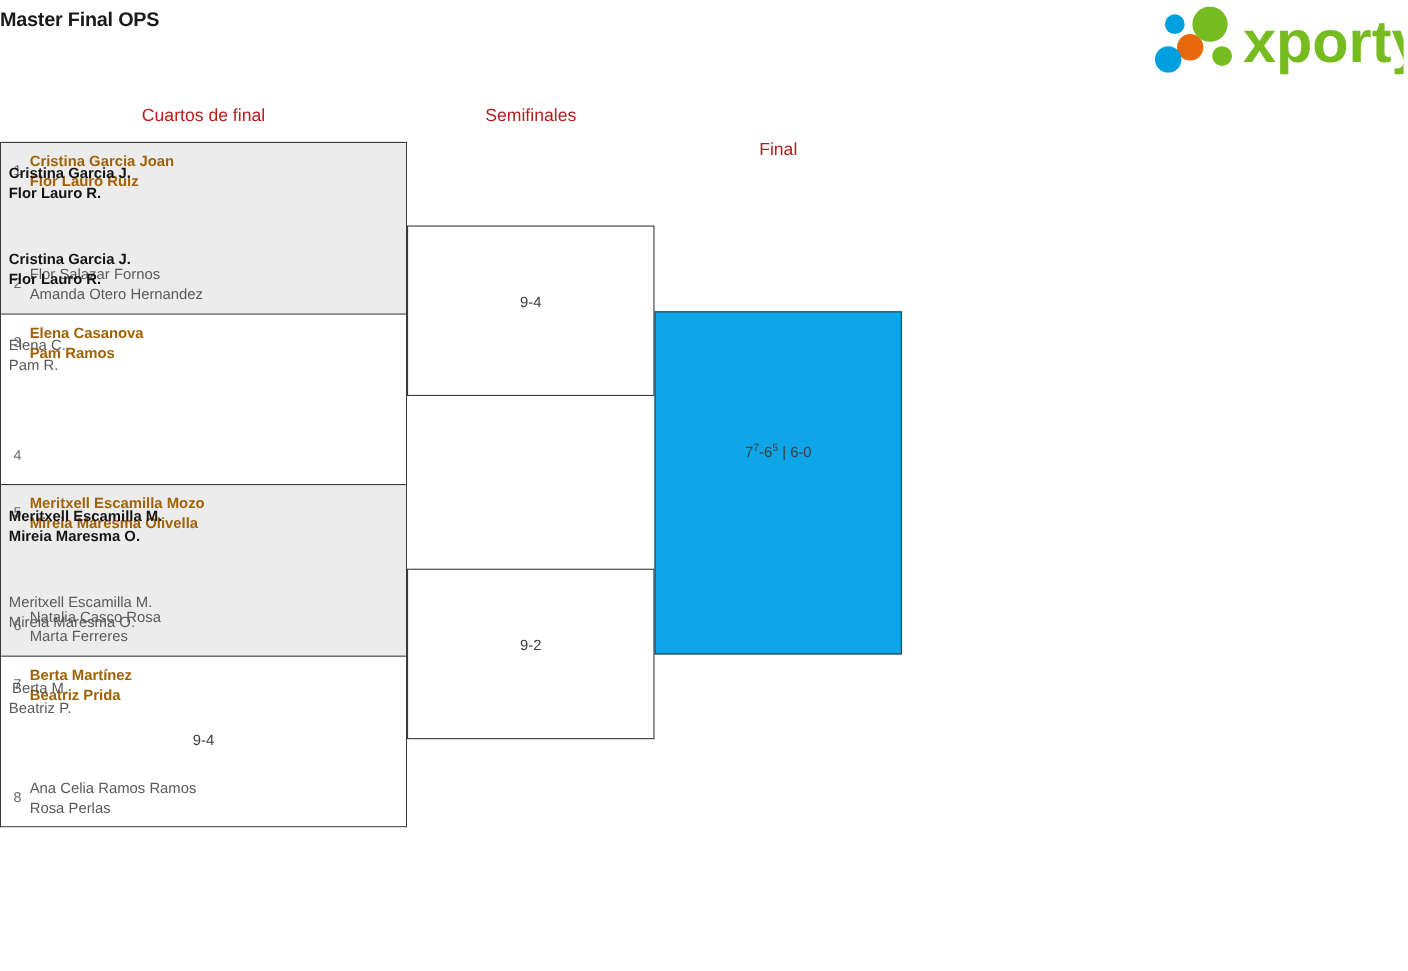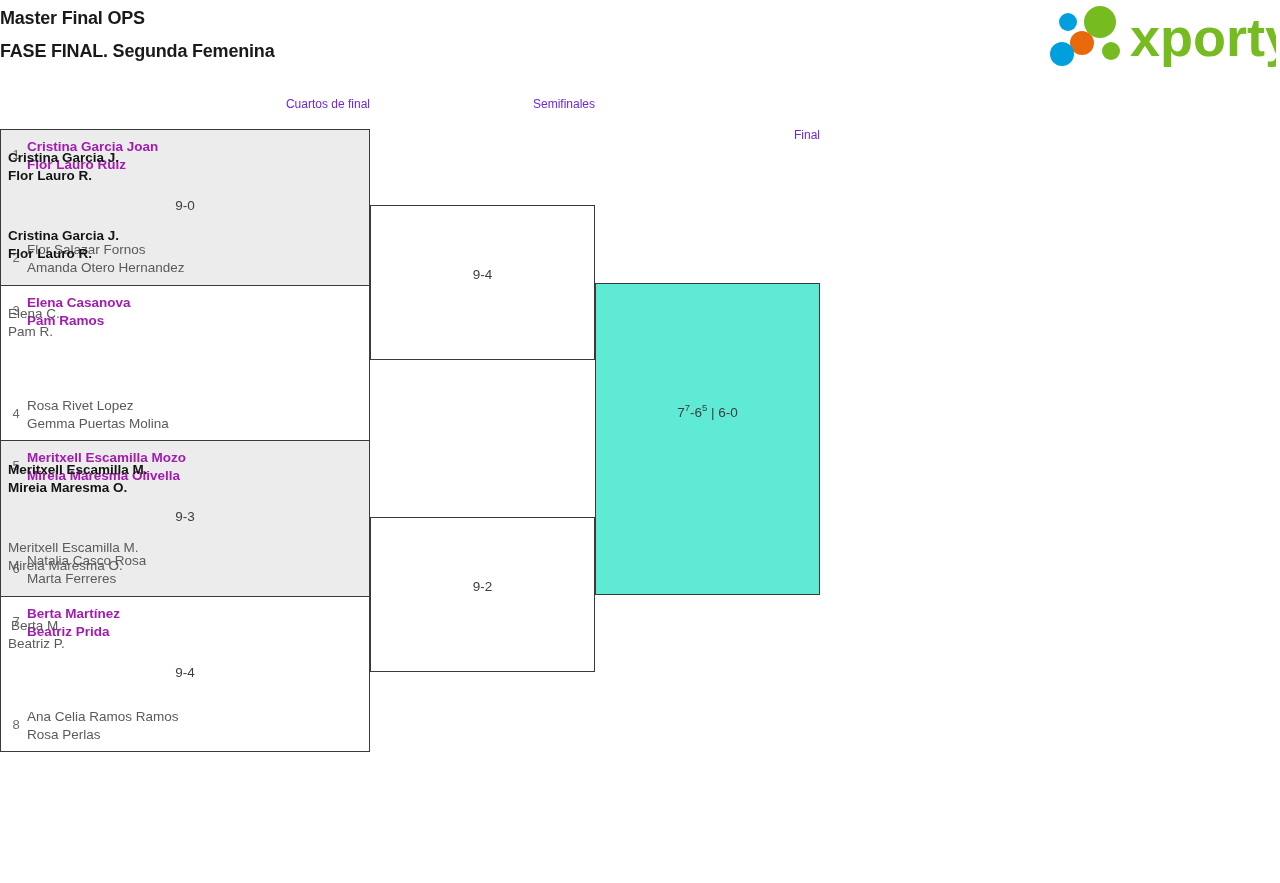--- a/index.html
+++ b/index.html
@@ -39,24 +39,24 @@
     left: 1048px;
     top: 6px;
     width: 228px;
     height: 62px;
   }
   .logo svg { display: block; }
 
   
   .round-head {
     position: absolute;
-    font-size: 12px;
+    font-size: 16px;
     font-weight: 400;
-    color: #6d28d9;
-    text-align: right;
+    color: #b91c1c;
+    text-align: center;
     white-space: nowrap;
   }
   #round-head-0 { left: 0px;   top: 97px; width: 370px; }
   #round-head-1 { left: 370px; top: 97px; width: 225px; }
   #round-head-2 { left: 595px; top: 97px; width: 225px; margin-top: 31px; }
 
   
   .bracket { position: absolute; left: 0px; top: 129px; }
 
   
@@ -85,21 +85,21 @@
     width: 16px;
     text-align: center;
   }
   .team {
     position: absolute;
     left: 26px;
     font-size: 13.5px;
     line-height: 18px;
     white-space: nowrap;
   }
-  .team.winner { font-weight: 700; color: #a21caf; }
+  .team.winner { font-weight: 700; color: #a16207; }
   .team.loser  { font-weight: 400; color: #5a5a5a; }
 
   .qf-team-top   { top: 8px; }
   .qf-seed-top   { top: 17px; }
   .qf-team-bot   { top: 111px; }
   .qf-seed-bot   { top: 120px; }
 
   .qf-score {
     position: absolute;
     left: 0px;
@@ -145,21 +145,21 @@
   #sf-team-3 { top: 488px; text-align: center; }
 
   
   .fn-box {
     position: absolute;
     left: 595px;
     top: 154px;
     width: 225px;
     height: 312px;
     border: 1px solid #3a3a3a;
-    background: #5eead4;
+    background: #0ea5e9;
   }
   .fn-score {
     position: absolute;
     left: 0px;
     top: 118px;
     width: 223px;
     text-align: center;
     font-size: 13.5px;
     color: #3d3d3d;
   }
@@ -176,21 +176,20 @@
   #fn-team-0 { top: 98px;  }
   #fn-team-1 { top: 410px; }
 </style>
 </head>
 <body>
 
 <div id="page">
 
   <div class="title-block">
     <div class="title-line">Master Final OPS</div>
-    <div class="title-line">FASE FINAL. Segunda Femenina</div>
   </div>
 
   <div class="logo">
     <svg width="228" height="62" viewBox="0 0 228 62" xmlns="http://www.w3.org/2000/svg" aria-hidden="true">
       <g>
         <circle cx="20" cy="16" r="9" fill="#00a0df"></circle>
         <circle cx="52" cy="16" r="16" fill="#76bc21"></circle>
         <circle cx="34" cy="37" r="12" fill="#e8690b"></circle>
         <circle cx="63" cy="45" r="9" fill="#76bc21"></circle>
         <circle cx="14" cy="48" r="12" fill="#00a0df"></circle>
@@ -208,48 +207,42 @@
   <div class="bracket">
 
     <div class="qf-col">
 
       <div class="qf-match shaded">
         <span class="seed qf-seed-top">1</span>
         <div class="team winner qf-team-top">
           <div>Cristina Garcia Joan</div>
           <div>Flor Lauro Ruiz</div>
         </div>
-        <div class="qf-score">9-0</div>
         <span class="seed qf-seed-bot">2</span>
         <div class="team loser qf-team-bot">
           <div>Flor Salazar Fornos</div>
           <div>Amanda Otero Hernandez</div>
         </div>
       </div>
 
       <div class="qf-match plain">
         <span class="seed qf-seed-top">3</span>
         <div class="team winner qf-team-top">
           <div>Elena Casanova</div>
           <div>Pam Ramos</div>
         </div>
         <span class="seed qf-seed-bot">4</span>
-        <div class="team loser qf-team-bot">
-          <div>Rosa Rivet Lopez</div>
-          <div>Gemma Puertas Molina</div>
-        </div>
       </div>
 
       <div class="qf-match shaded">
         <span class="seed qf-seed-top">5</span>
         <div class="team winner qf-team-top">
           <div>Meritxell Escamilla Mozo</div>
           <div>Mireia Maresma Olivella</div>
         </div>
-        <div class="qf-score">9-3</div>
         <span class="seed qf-seed-bot">6</span>
         <div class="team loser qf-team-bot">
           <div>Natalia Casco Rosa</div>
           <div>Marta Ferreres</div>
         </div>
       </div>
 
       <div class="qf-match plain">
         <span class="seed qf-seed-top">7</span>
         <div class="team winner qf-team-top">

